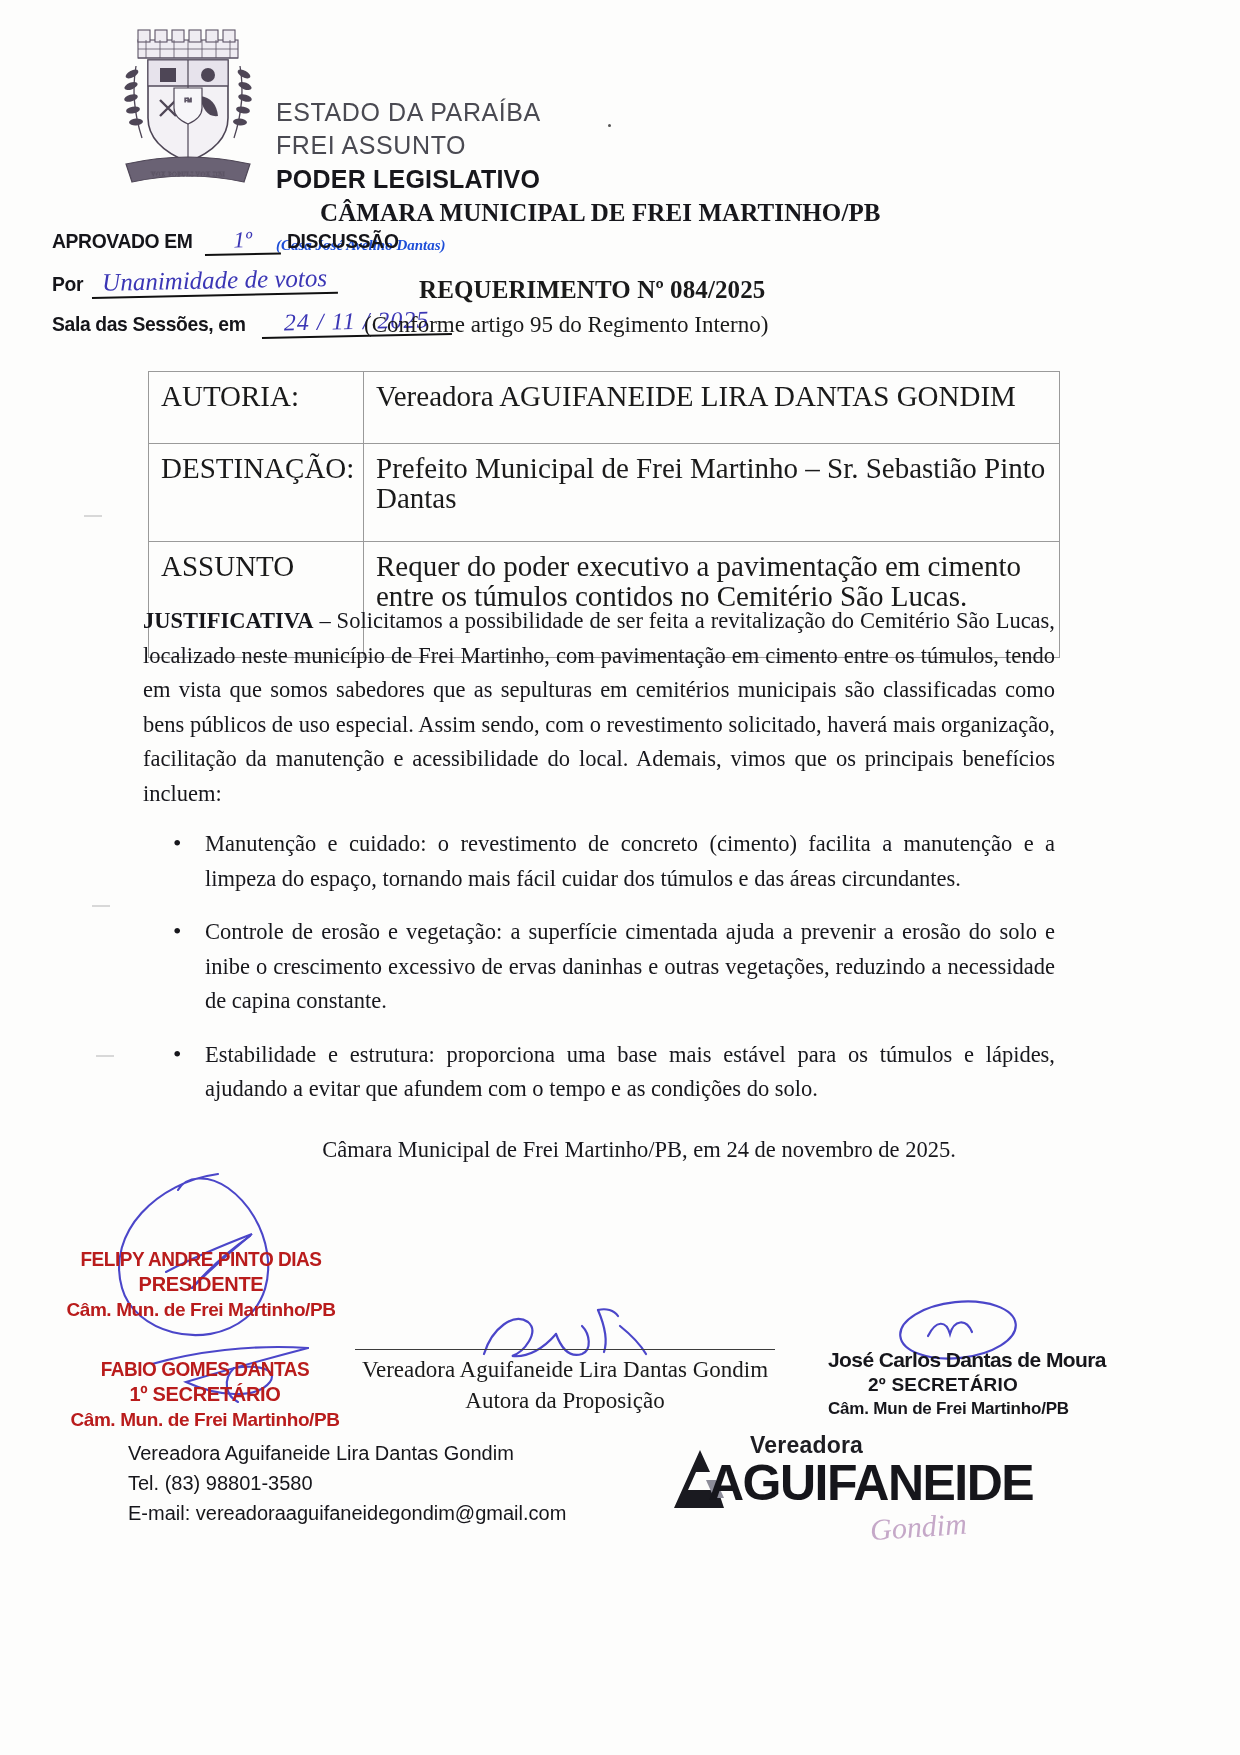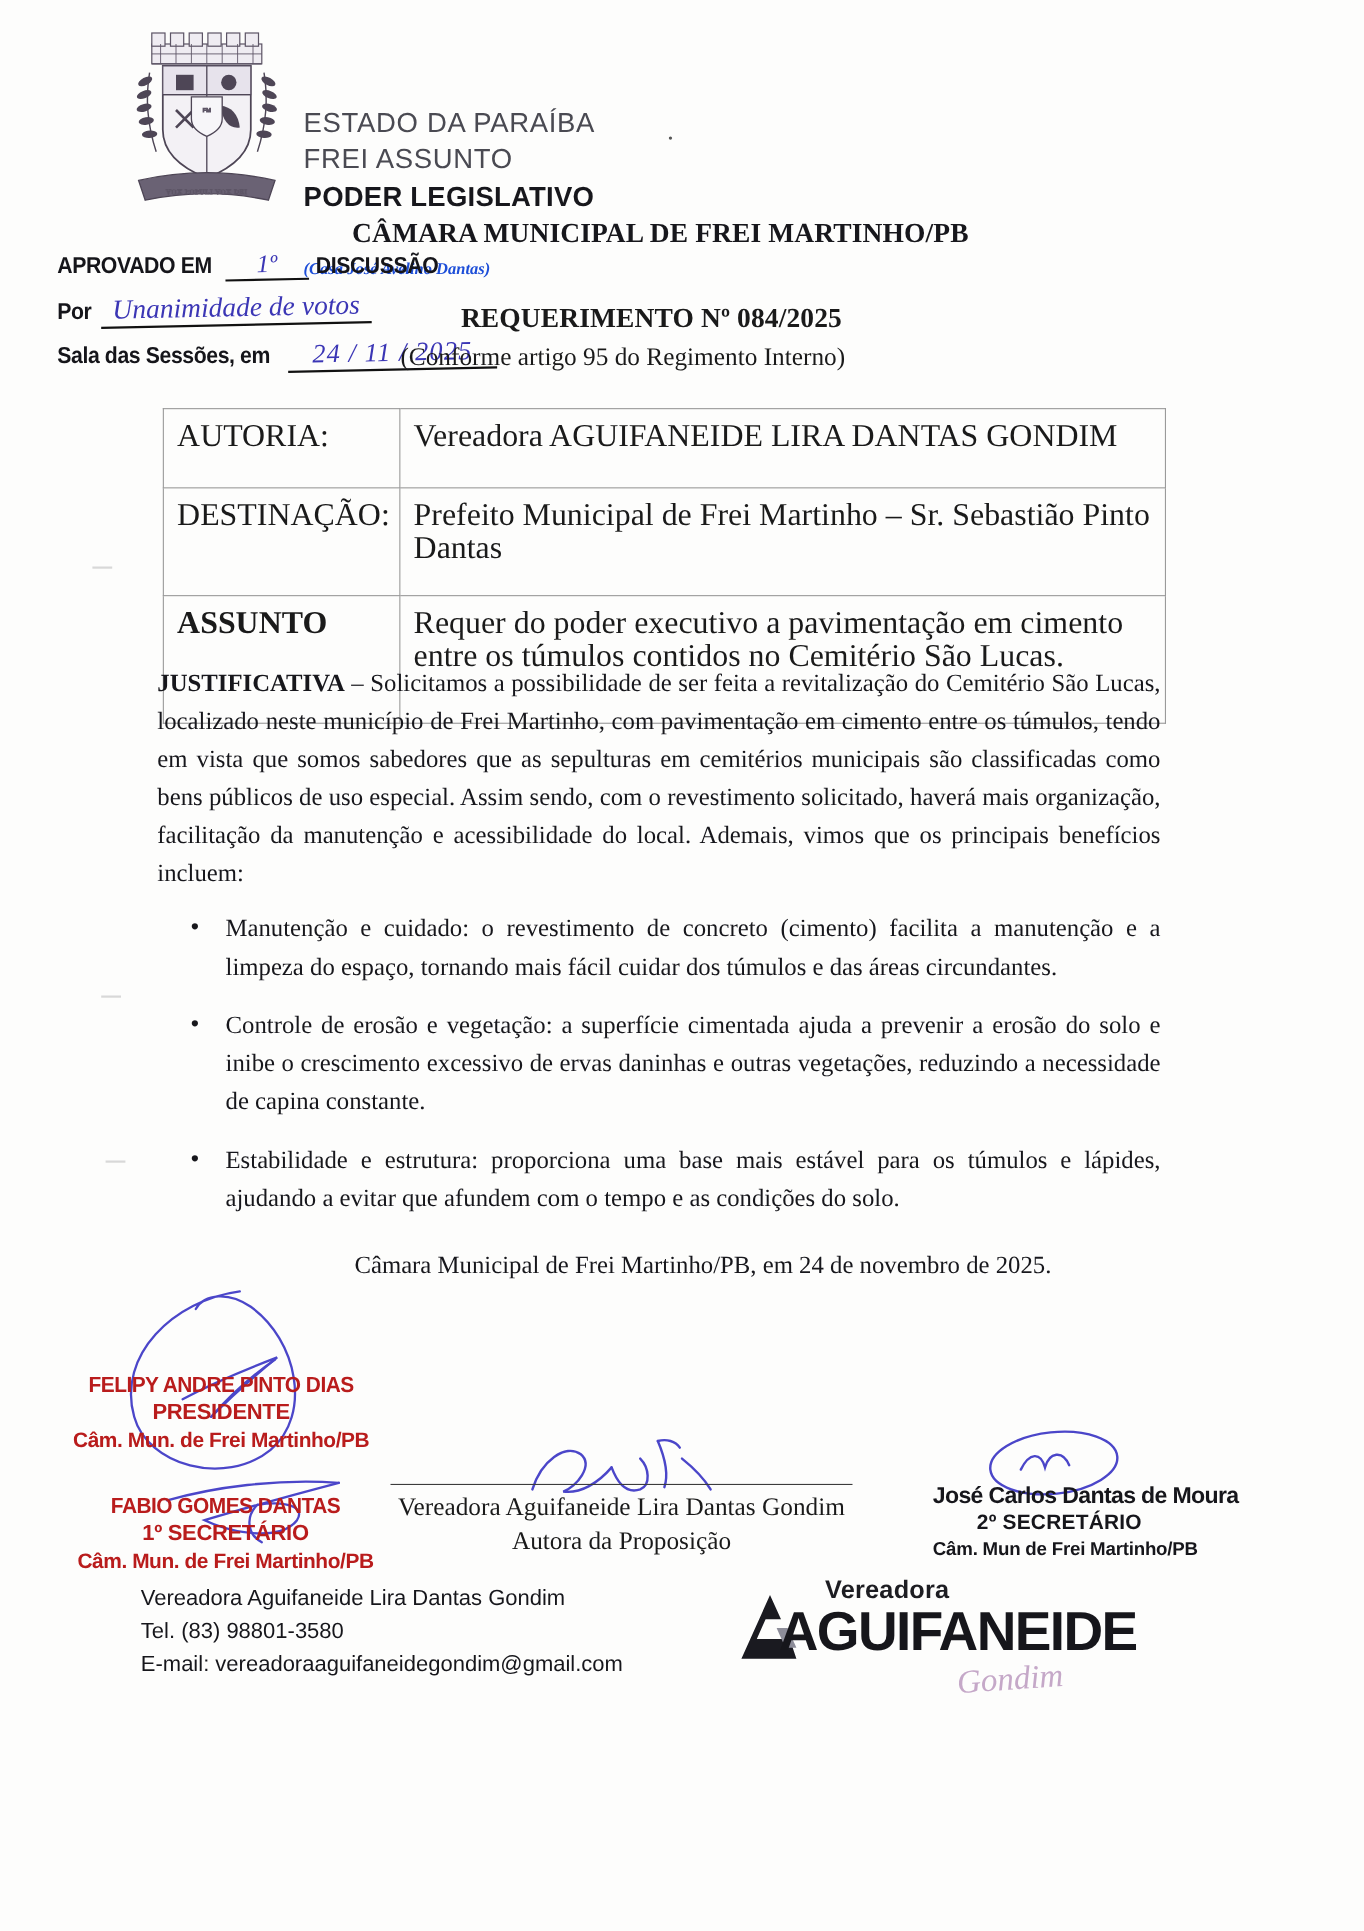--- a/index.html
+++ b/index.html
@@ -141,21 +141,21 @@
   .info-table td {
     border: 1px solid #9a9a9a;
     padding: 9px 12px 28px 12px;
     font-family: "Liberation Serif", serif;
     font-size: 29px;
     line-height: 30px;
     vertical-align: top;
   }
   .info-table td.key { width: 190px; }
   .key-normal { font-weight: normal; }
-  .key-bold { font-weight: bold; }
+  .key-bold { font-weight: normal; }
   .row-autoria td { height: 34px; }
   .row-dest td { height: 34px; }
   .row-assunto td { height: 78px; }
 
   
   .body-wrap {
     position: absolute;
     left: 143px; top: 604px;
     width: 912px;
     font-family: "Liberation Serif", serif;
@@ -211,21 +211,20 @@
   .stamp-secretary1 { left: 70px; top: 1357px; width: 270px; }
 
   .stamp-secretary2 {
     position: absolute;
     left: 828px; top: 1348px;
     width: 230px;
     text-align: center;
     font-family: "Liberation Sans", sans-serif;
     color: #16161b;
     white-space: nowrap;
-    margin-left: 20px;
   }
   .stamp-secretary2 .l1 { font-size: 21px; font-weight: bold; letter-spacing: -0.6px; }
   .stamp-secretary2 .l2 { font-size: 19px; font-weight: bold; letter-spacing: 0.2px; line-height: 25px; }
   .stamp-secretary2 .l3 { font-size: 17px; font-weight: bold; letter-spacing: -0.2px; line-height: 24px; }
 
   
   .center-sig {
     position: absolute;
     left: 355px; top: 1349px;
     width: 420px;

